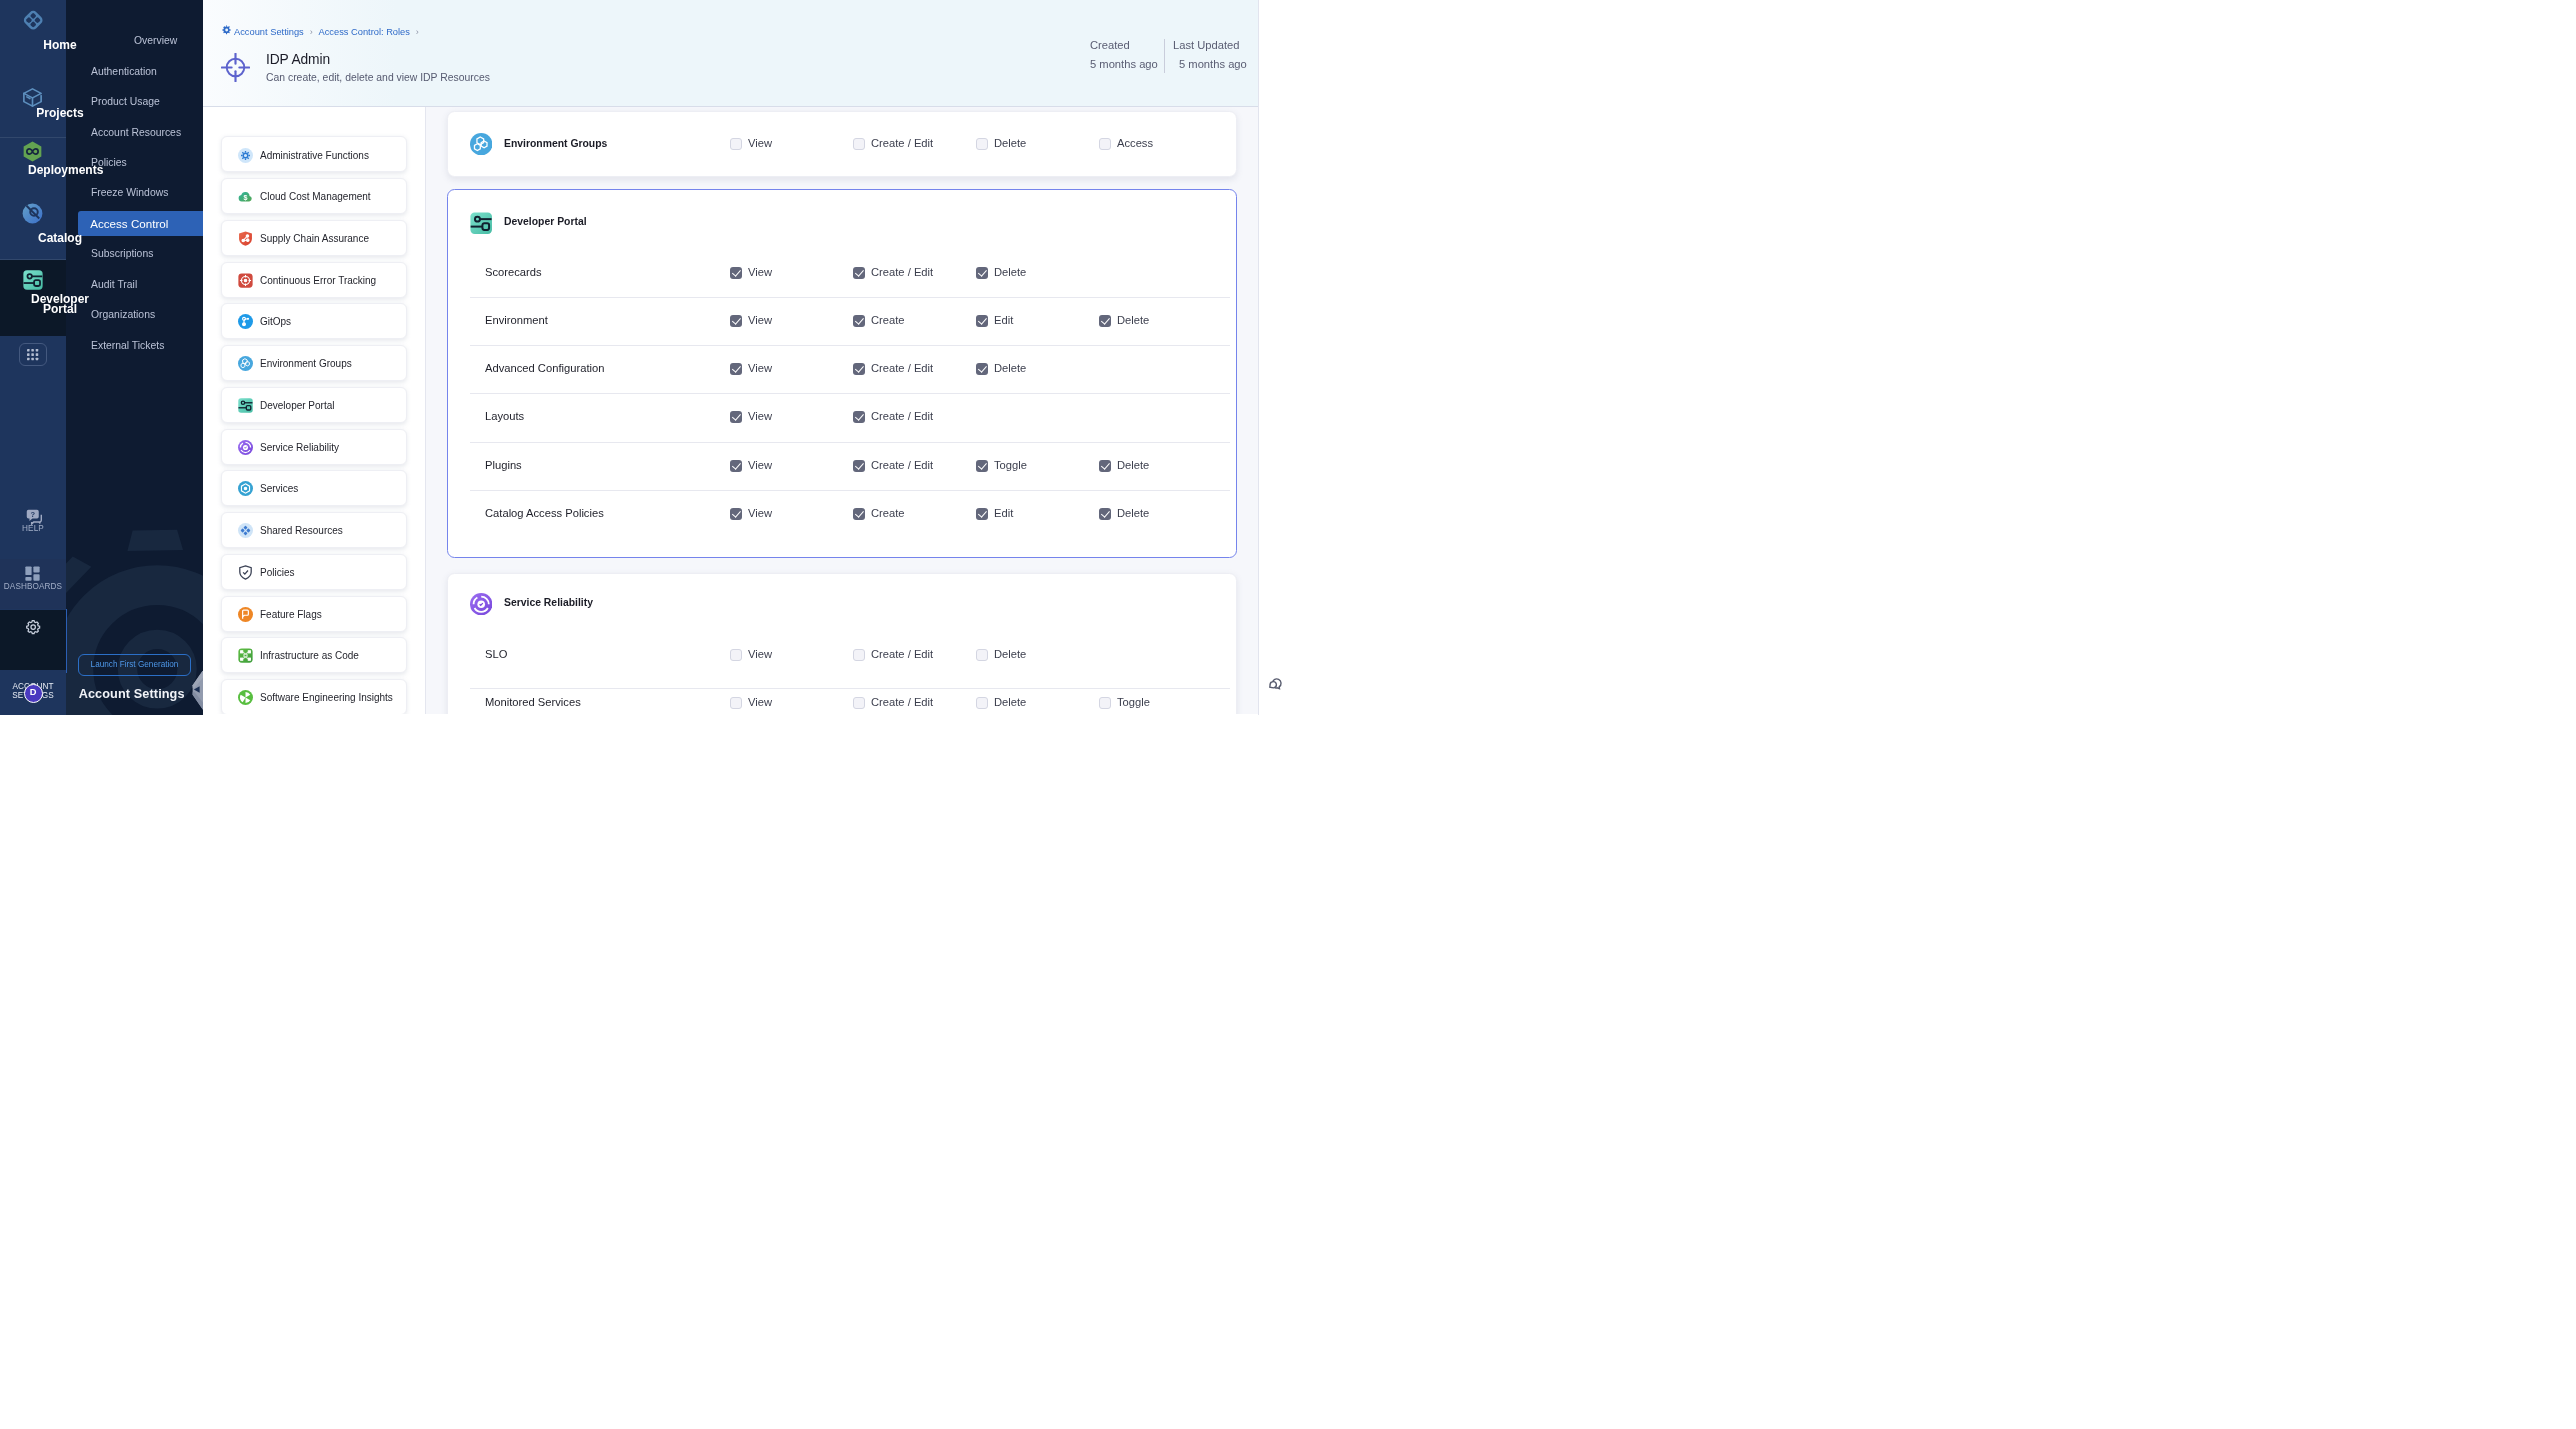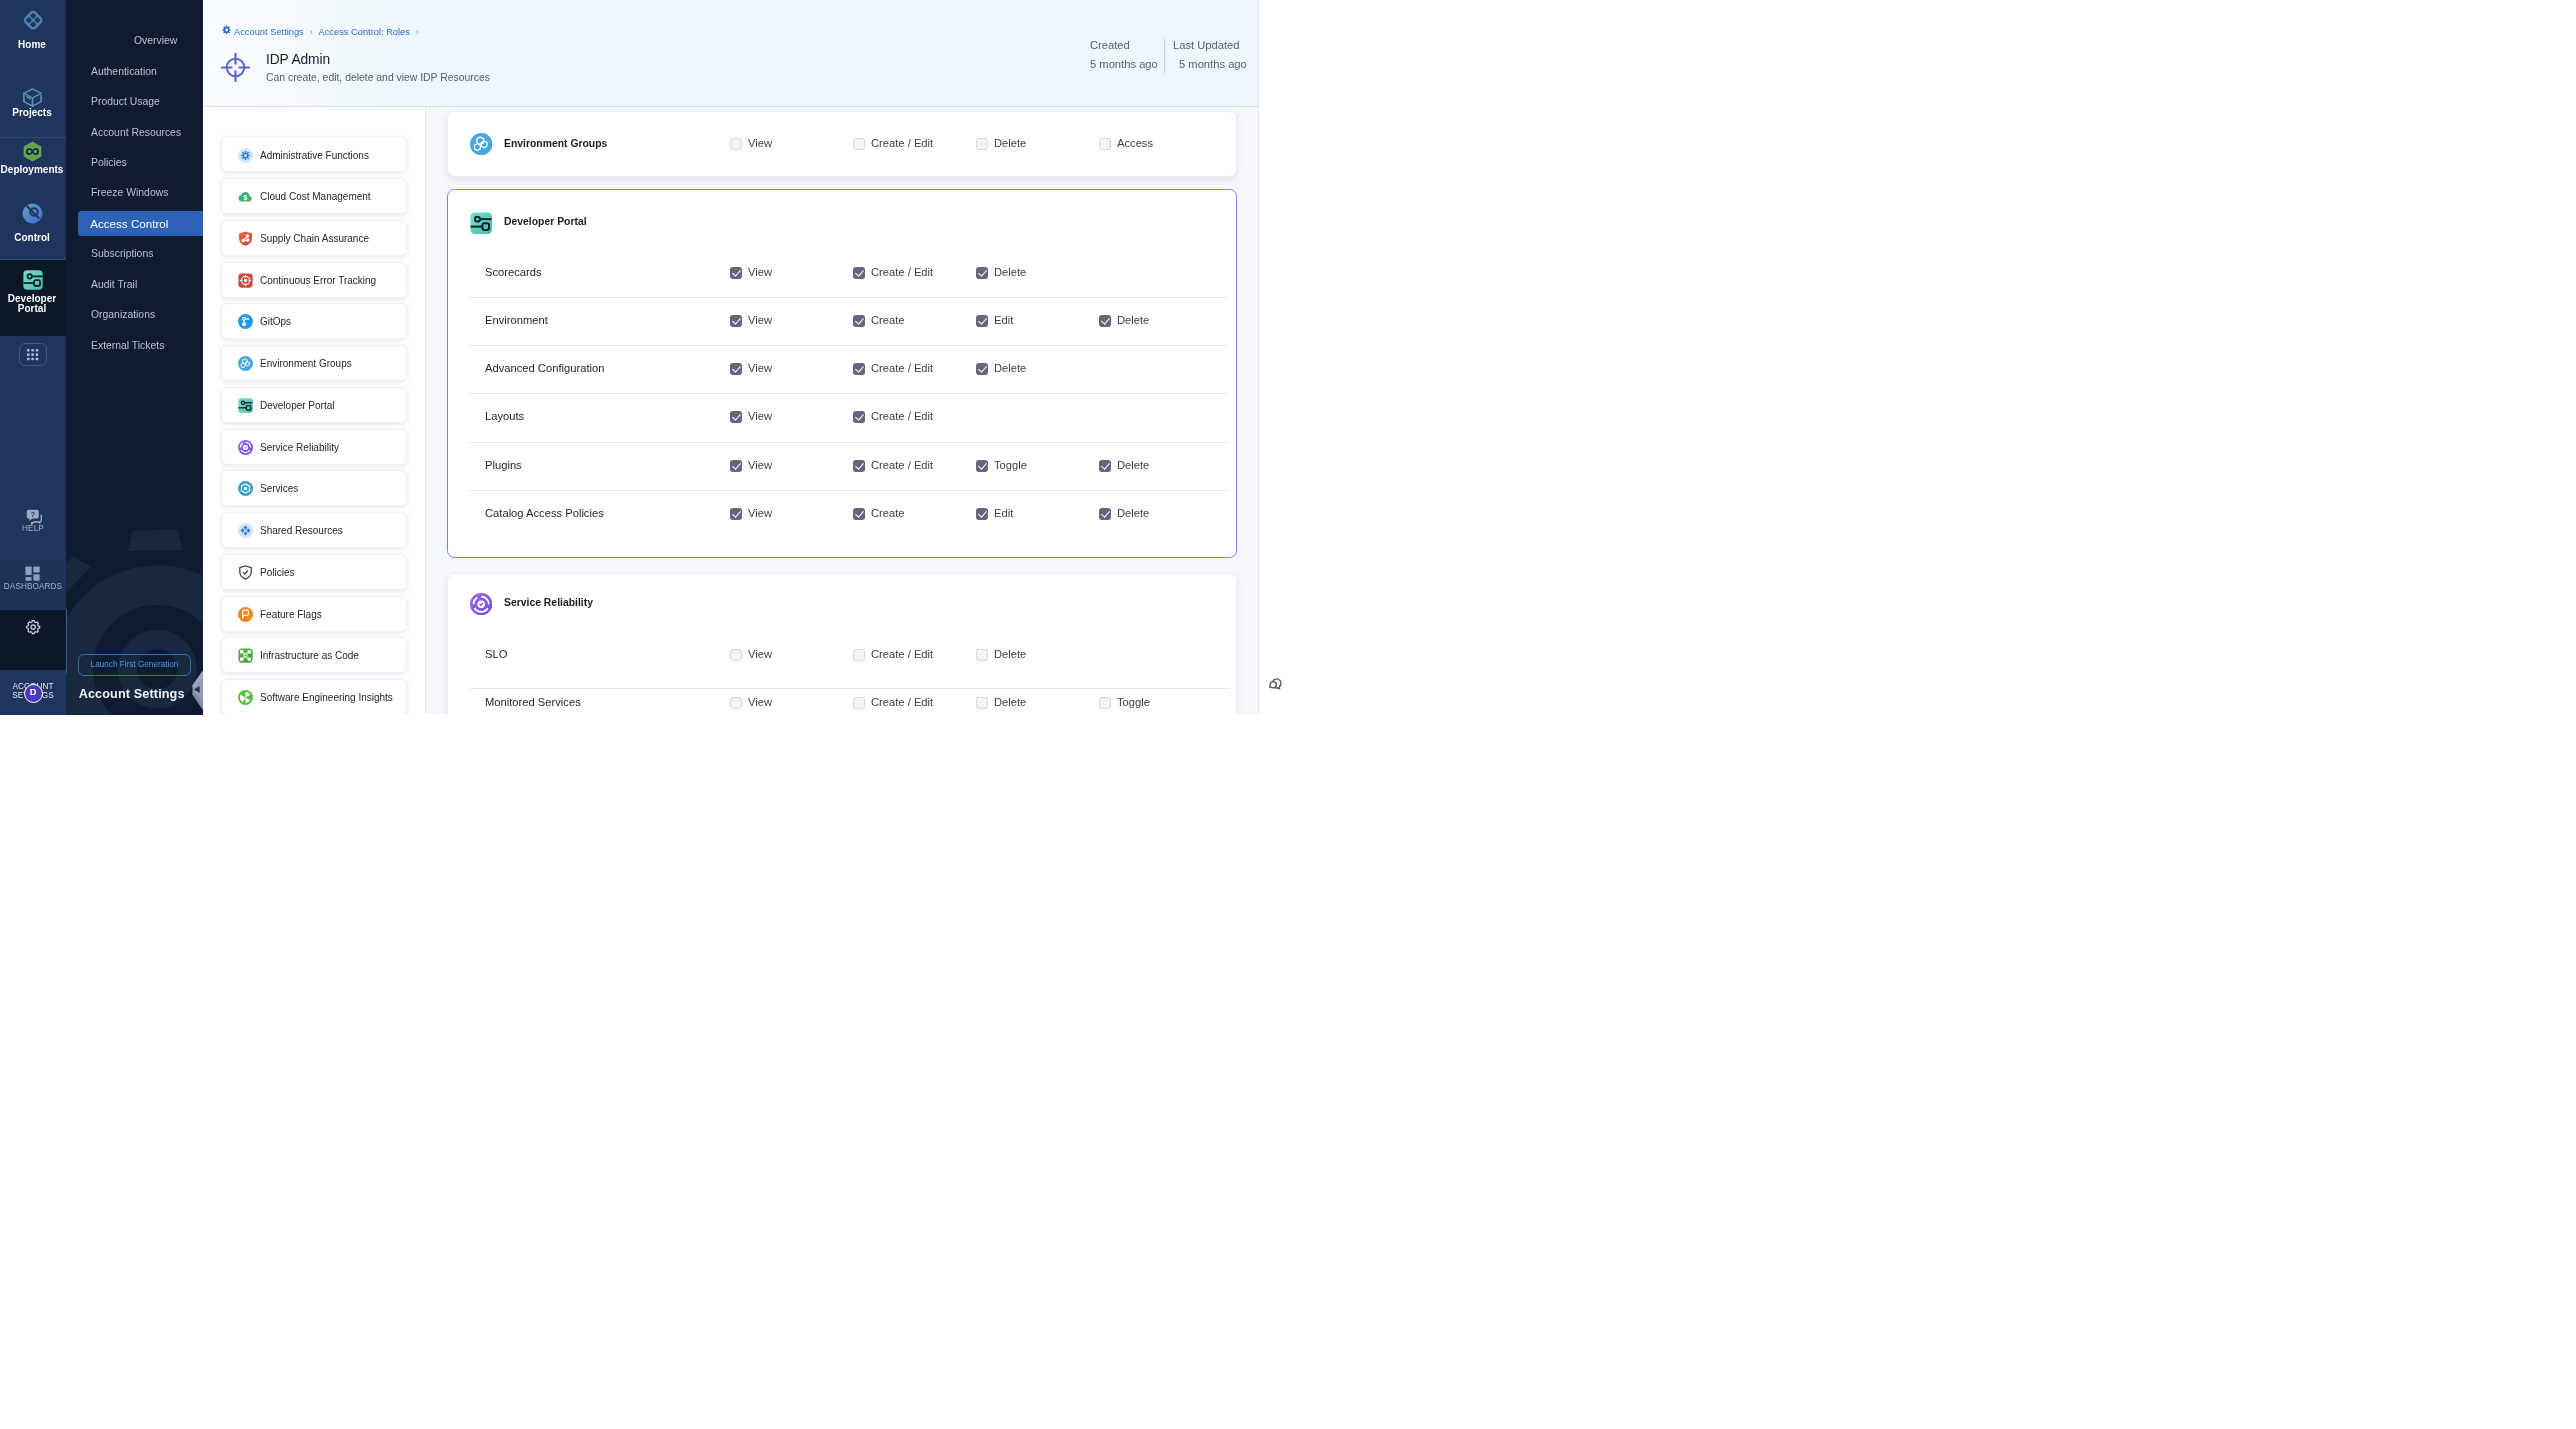--- a/index.html
+++ b/index.html
@@ -2,21 +2,21 @@
 <html style="font-size:12px"><head>
 <meta charset="utf-8">
 <style>
   * { margin:0; padding:0; box-sizing:border-box; }
   html,body { width:1288px; height:715px; overflow:hidden; font-family:"Liberation Sans", sans-serif; }
   .abs { position:absolute; }
   
   #modbar { position:absolute; left:0; top:0; width:66px; height:715px; background:#1E355D; z-index:30; }
   .modsec-dark { position:absolute; left:0; width:66px; background:#0C1828; }
   .modsep { position:absolute; left:0; width:66px; height:0.7px; background:#32486C; }
-  .modlbl { position:absolute; width:64px; text-align:center; color:#FFFFFF; font-size:10px; font-weight:bold; line-height:10.4px; }
+  .modlbl { position:absolute; width:64px; text-align:center; color:#FFFFFF; font-size:12px; font-weight:bold; line-height:10.4px;margin-left:28px; }
   .smlbl { position:absolute; width:66px; text-align:center; color:#A2AEC7; font-size:8.2px; letter-spacing:0.1px; }
   
   #sidebar2 { position:absolute; left:66px; top:0; width:137px; height:715px; background:#0E1B31; overflow:hidden; z-index:20; }
   .menuitem { position:absolute; left:25px; color:#BAC2D6; font-size:10.4px; }
   #activebar { position:absolute; left:12px; width:125px; top:211px; height:25px; background:#2D62B6; border-radius:3px 0 0 3px; }
   #activebar span { position:absolute; left:12.3px; top:6px; color:#fff; font-size:11.6px; }
   
   #main { position:absolute; left:203px; top:0; width:1085px; height:715px; background:#fff; }
   #header { position:absolute; left:0; top:0; width:1055px; height:107px; background:linear-gradient(90deg,#FAFCFE 0px,#EDF6FA 194px,#EDF6FA 100%); border-bottom:0.7px solid #D8DDE9; }
   .bc-link { color:#2E6AC8; font-size:9.3px; }
@@ -86,21 +86,21 @@
       <stop offset="0" stop-color="#64A0C8"></stop>
           <stop offset="1" stop-color="#3B6FC9"></stop>
     </linearGradient>
       </defs>
     <circle cx="14" cy="14" r="13.2" fill="url(#bldg)"></circle>
     <g stroke="#1E355D" fill="none">
       <line x1="6" y1="3.6" x2="23" y2="20.6" stroke-width="2.6"></line>
       <circle cx="16" cy="12" r="5" stroke-width="2.6"></circle>
     </g>
   </svg>
-  <div class="modlbl" style="top:233px;">Control</div>
+  <div class="modlbl" style="top:233px;">Catalog</div>
 
   <svg class="abs" style="left:23px;top:270px;" width="20" height="20" viewBox="0 0 27 27">
     <defs>
         <linearGradient id="dpg" x1="0" y1="0" x2="1" y2="1">
       <stop offset="0" stop-color="#7BE0CC"></stop>
           <stop offset="1" stop-color="#47BCA4"></stop>
     </linearGradient>
       </defs>
     <rect x="0.5" y="0.5" width="26" height="26" rx="5" fill="url(#dpg)"></rect>
     <g stroke="#10202F" fill="none" stroke-width="2.4">

